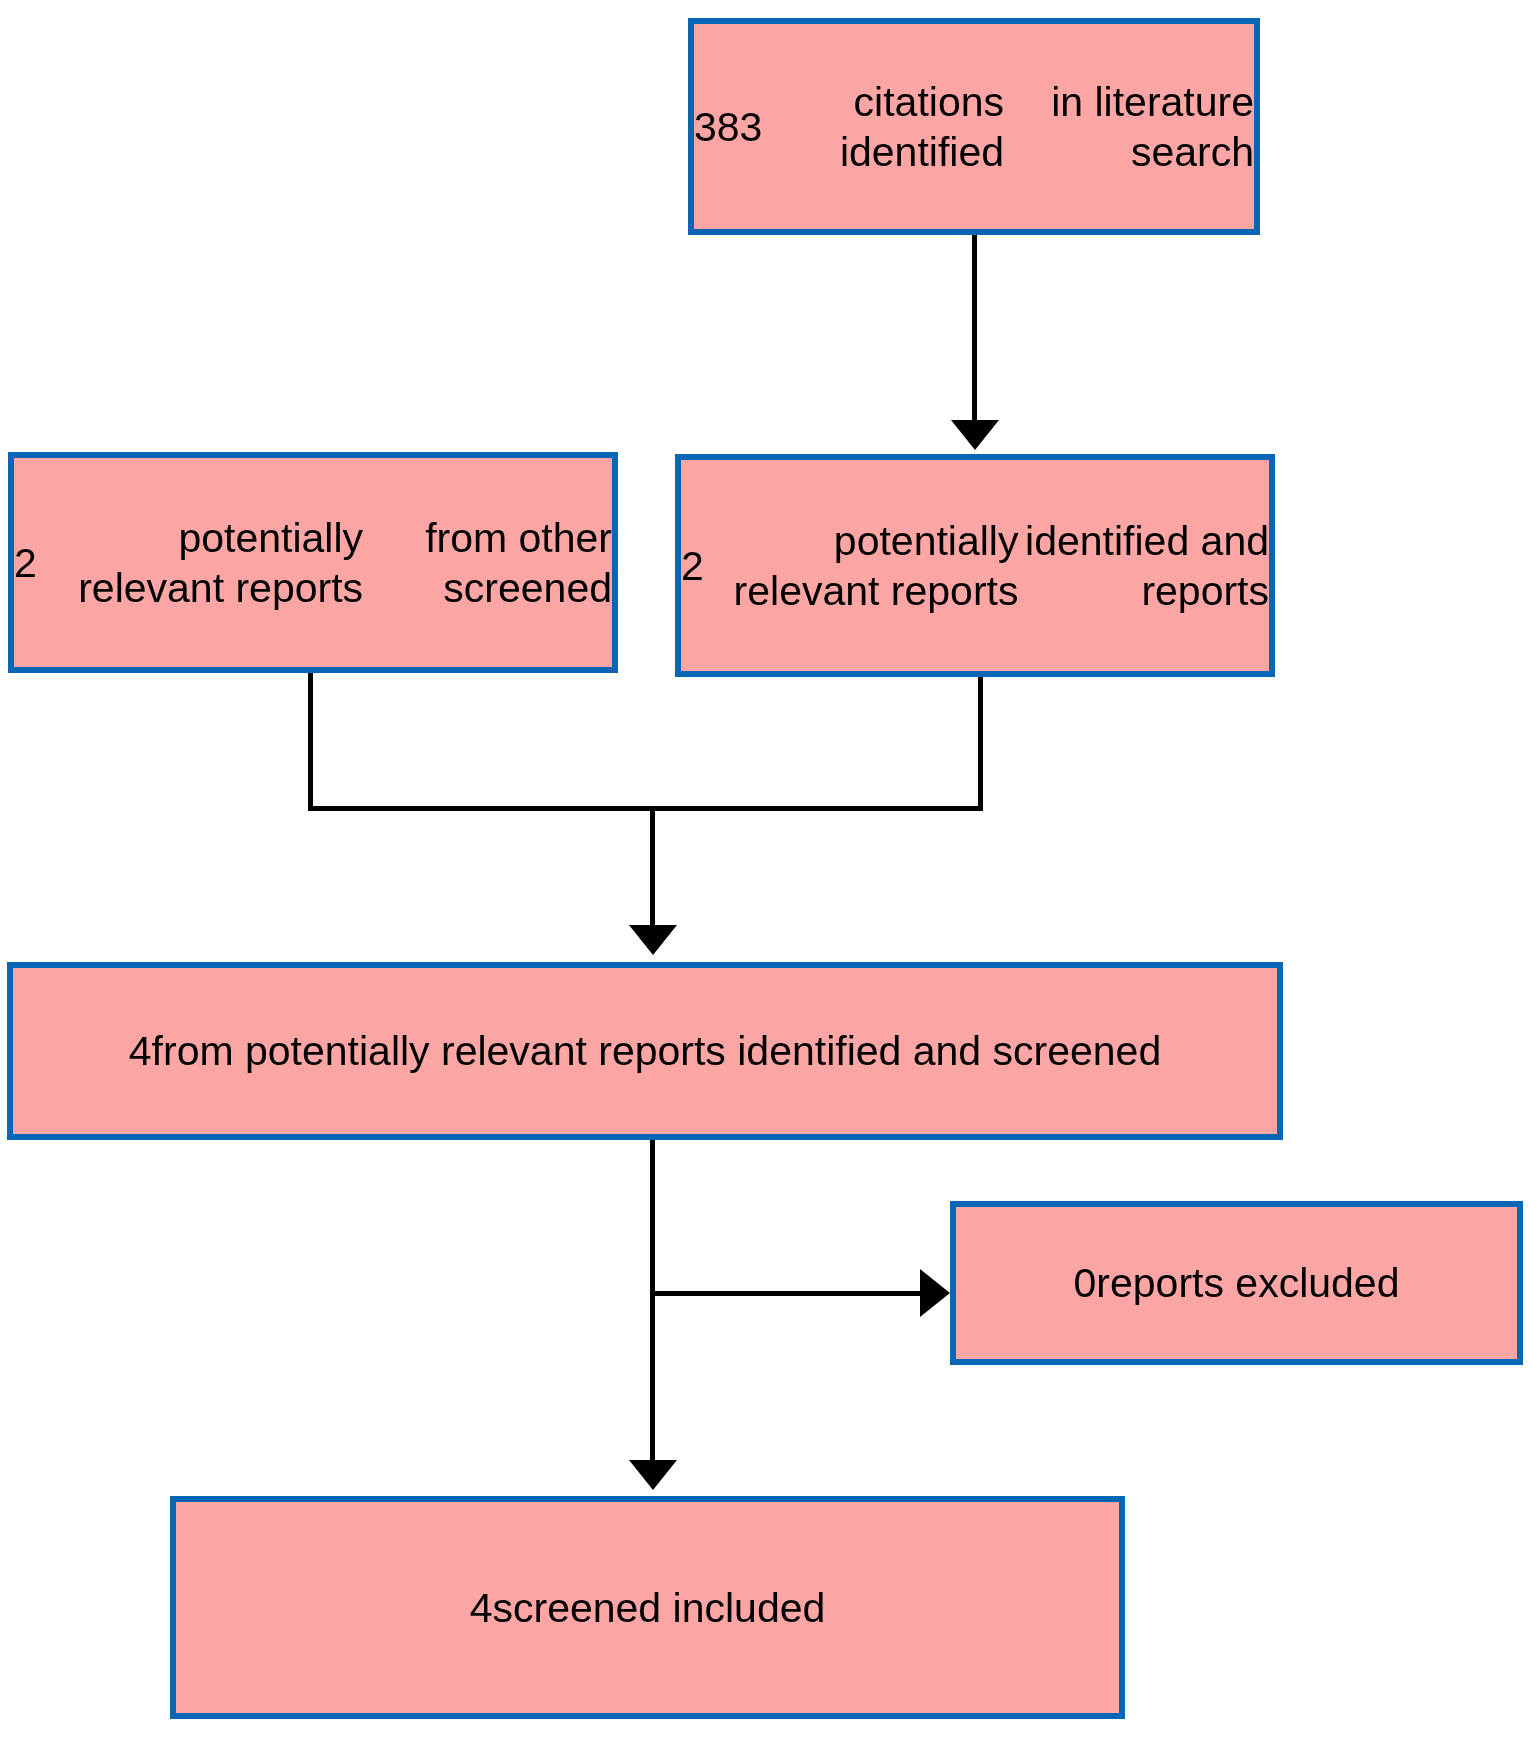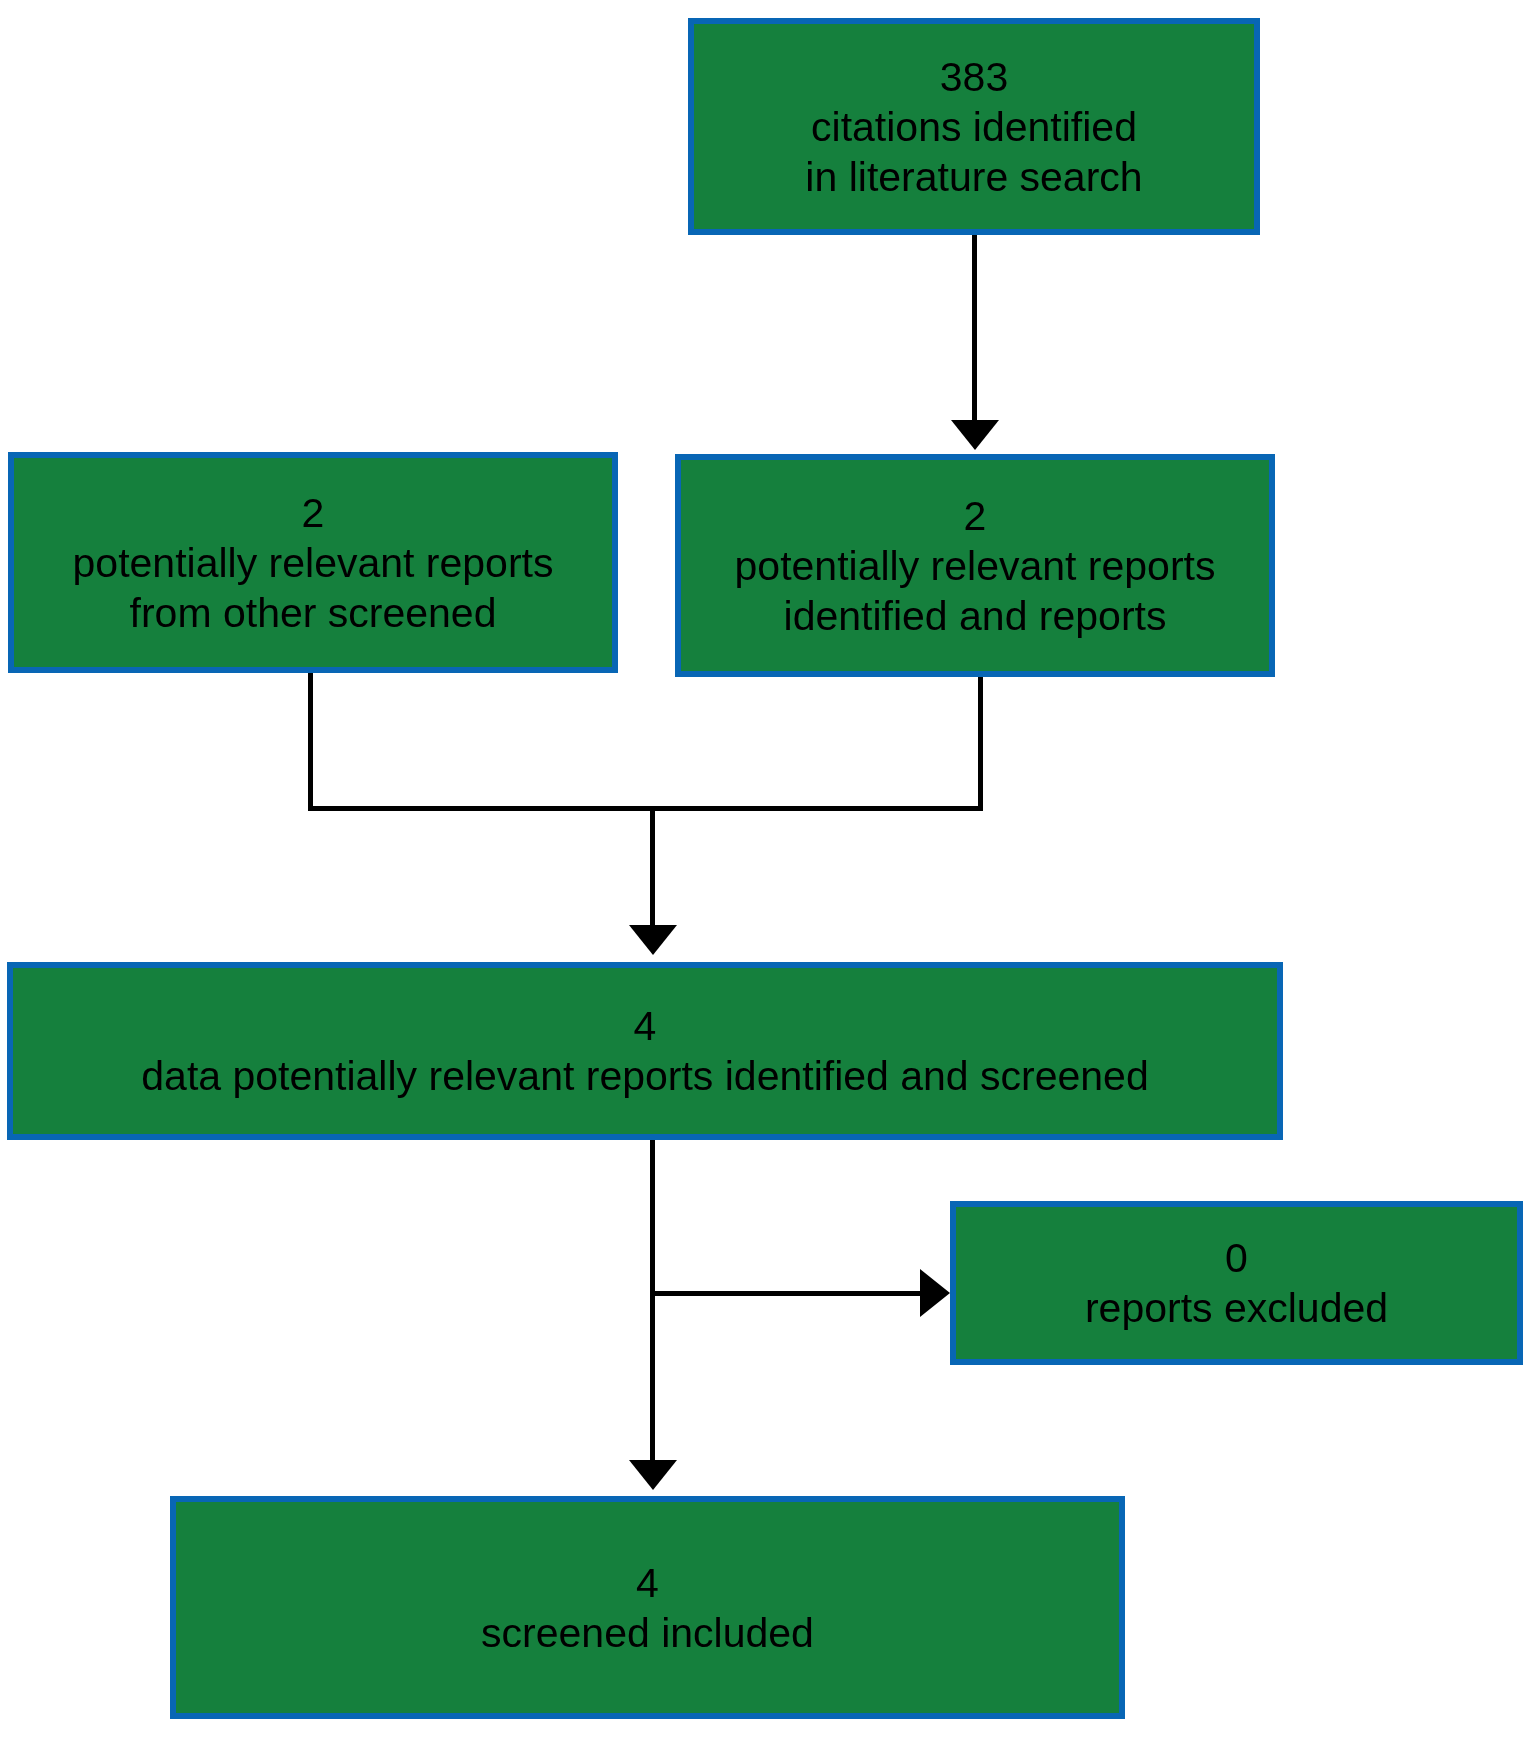--- a/index.html
+++ b/index.html
@@ -8,26 +8,26 @@
     width:1531px;height:1748px;
     background:#ffffff;
     font-family:"Liberation Sans", sans-serif;
     color:#000000;
     overflow:hidden;
   }
   .box{
     position:absolute;
     box-sizing:border-box;
     border:6px solid #0866b5;
-    background:#15803d;
+    background:#fca5a5;
     display:flex;
-    flex-direction:column;
+    flex-direction:row;
     align-items:center;
     justify-content:center;
-    text-align:left;
+    text-align:right;
     font-size:41px;
     line-height:50px;
   }
   .vline,.hline{position:absolute;background:#000000;}
   .arrow-down{
     position:absolute;width:0;height:0;
     border-left:24px solid transparent;
     border-right:24px solid transparent;
     border-top:30px solid #000000;
   }
@@ -65,21 +65,21 @@
   </div>
 
   <div class="vline" style="left:308px;top:673px;width:5px;height:138px;"></div>
   <div class="vline" style="left:978px;top:677px;width:5px;height:134px;"></div>
   <div class="hline" style="left:308px;top:806px;width:675px;height:5px;"></div>
   <div class="vline" style="left:650px;top:811px;width:5px;height:116px;"></div>
   <div class="arrow-down" style="left:629px;top:925px;"></div>
 
   <div class="box" style="left:7px;top:962px;width:1276px;height:178px;">
     <div>4</div>
-    <div>data potentially relevant reports identified and screened</div>
+    <div>from potentially relevant reports identified and screened</div>
   </div>
 
   <div class="vline" style="left:650px;top:1140px;width:5px;height:322px;"></div>
   <div class="hline" style="left:653px;top:1291px;width:267px;height:5px;"></div>
   <div class="arrow-right" style="left:920px;top:1269px;"></div>
   <div class="arrow-down" style="left:629px;top:1460px;"></div>
 
   <div class="box" style="left:950px;top:1201px;width:573px;height:164px;">
     <div>0</div>
     <div>reports excluded</div>

